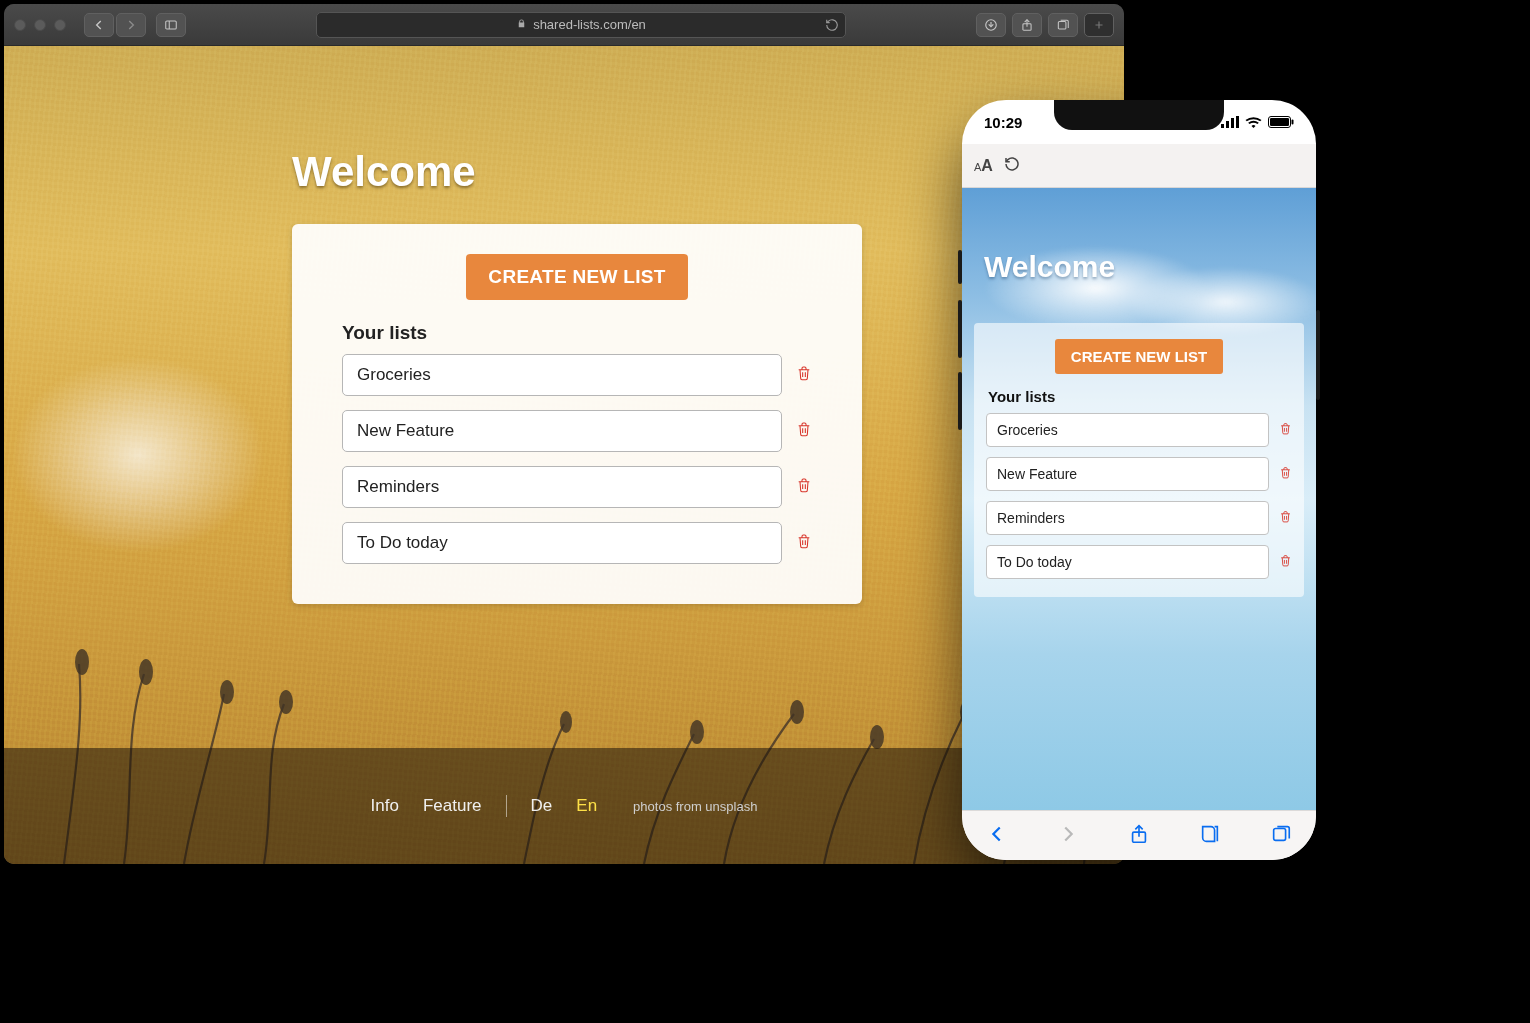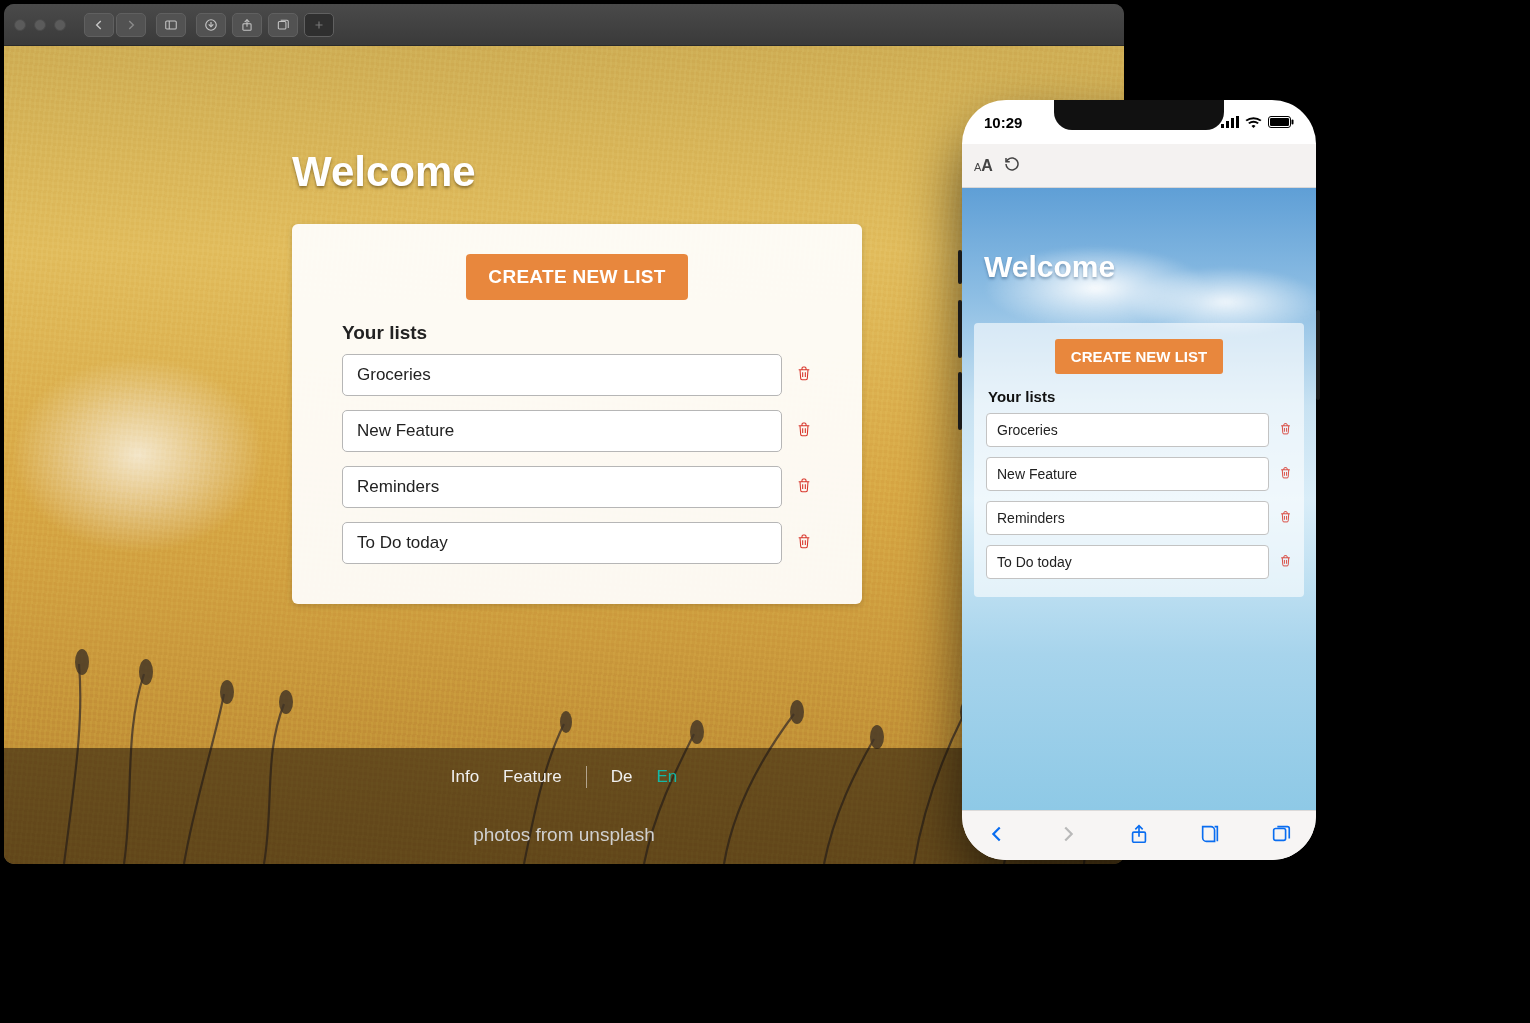--- a/index.html
+++ b/index.html
@@ -76,28 +76,28 @@
   .list-row { display: flex; align-items: center; gap: 14px; margin-bottom: 14px; }
   .list-item {
     flex: 1; background: #fff; border: 1px solid #b6b6b6; border-radius: 5px;
     padding: 10px 14px; font-size: 17px; color: #222; cursor: pointer;
   }
   .trash svg { width: 16px; height: 18px; stroke: #d8342a; fill: none; stroke-width: 1.6; cursor: pointer; }
 
   .footer-bar {
     position: absolute; left: 0; right: 0; bottom: 0; height: 116px;
     background: rgba(30,20,10,.55);
-    display: flex; flex-direction: column; align-items: center; justify-content: center; gap: 36px;
+    display: flex; flex-direction: row; align-items: center; justify-content: center; gap: 36px;
     color: #e0e0e0;
   }
   .footer-links { display: flex; align-items: center; gap: 24px; font-size: 17px; }
   .footer-links .sep { width: 1px; height: 22px; background: rgba(255,255,255,.5); }
   .footer-links a { color: #f0f0f0; text-decoration: none; cursor: pointer; }
-  .footer-links a.dim { color: #14b8a6; }
-  .credit { font-size: 19px; color: #cfcfcf; }
+  .footer-links a.dim { color: #fde047; }
+  .credit { font-size: 13px; color: #cfcfcf; }
 
   
   .phone {
     position: absolute; left: 962px; top: 100px;
     width: 354px; height: 760px;
     background: #111; border-radius: 56px; 
     box-shadow: 0 30px 60px rgba(0,0,0,.6), inset 0 0 0 2px #2a2a2a;
   }
   .phone .side-btn { position: absolute; background: #1a1a1a; border-radius: 3px; }
   .phone .side-btn.b1 { left: -4px; top: 150px; width: 4px; height: 34px; }
@@ -205,20 +205,34 @@
           <svg viewBox="0 0 24 24" fill="none" stroke="#8a8a8a" stroke-width="2.4">
               <polyline points="9 5 16 12 9 19"></polyline>
             </svg>
         </div>
       </div>
       <div class="pill sq">
         <svg viewBox="0 0 24 24" fill="none" stroke="#c6c6c6" stroke-width="1.8">
             <rect x="3" y="5" width="18" height="14" rx="2"></rect>
             <line x1="9" y1="5" x2="9" y2="19"></line>
           </svg>
+      </div>
+      <div class="addr-wrap">
+        <div class="addrbar">
+          <span class="lock"><svg viewBox="0 0 24 24">
+                <path d="M7 10V8a5 5 0 0 1 10 0v2h1v10H6V10h1zm2 0h6V8a3 3 0 0 0-6 0v2z"></path>
+              </svg></span>
+          <span>shared-lists.com/en</span>
+          <span class="reload">
+            <svg width="14" height="14" viewBox="0 0 24 24" fill="none" stroke="#999" stroke-width="2">
+                <path d="M3 12a9 9 0 1 0 3-6.7L3 8"></path>
+                <polyline points="3 3 3 8 8 8"></polyline>
+              </svg>
+          </span>
+        </div>
       </div>
       <div class="right-icons">
         <div class="pill sq">
           <svg viewBox="0 0 24 24" fill="none" stroke="#c6c6c6" stroke-width="2">
               <circle cx="12" cy="12" r="9"></circle>
               <line x1="12" y1="7" x2="12" y2="14"></line>
               <polyline points="8 11 12 15 16 11"></polyline>
             </svg>
         </div>
         <div class="pill sq">

